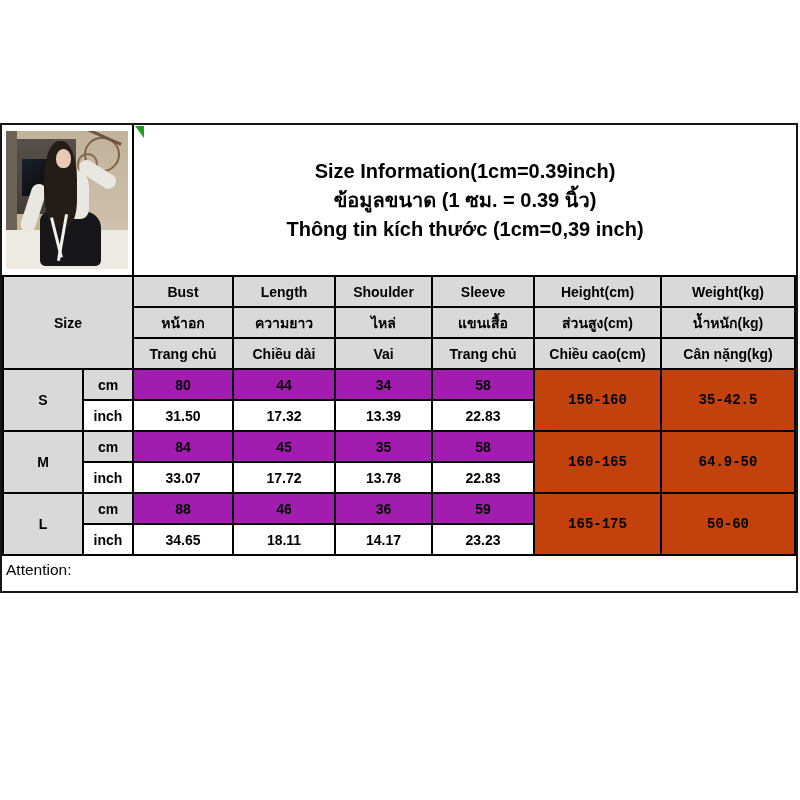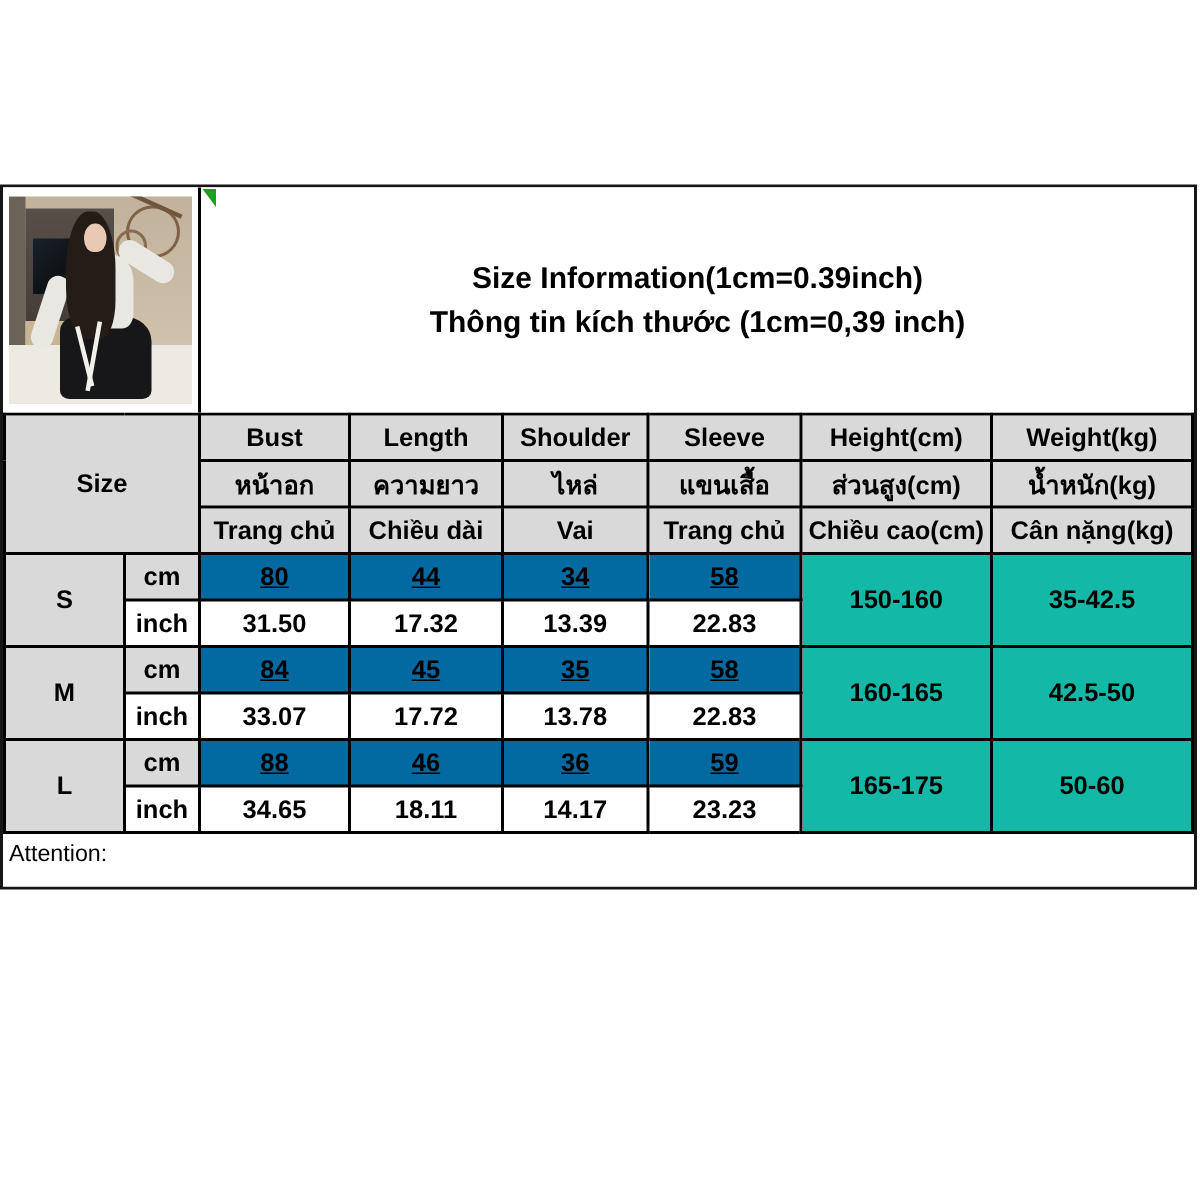--- a/index.html
+++ b/index.html
@@ -79,34 +79,34 @@
   table.size-table {
     width: 100%;
     border-collapse: collapse;
     table-layout: fixed;
   }
   .size-table td {
     border: 2px solid #000;
     text-align: center;
     vertical-align: middle;
     font-weight: bold;
-    font-size: 17px;
+    font-size: 14px;
     height: 29px;
     padding: 0;
     overflow: hidden;
     white-space: nowrap;
   }
   .hdr        { background: #d9d9d9; }
   .size-corner{ background: #d9d9d9; font-size: 30px; }
   .size-letter{ background: #d9d9d9; font-size: 20px; }
   .unit-cm    { background: #d9d9d9; }
   .unit-inch  { background: #ffffff; margin-left: 40px; }
-  .val-cm     { background: #0369a1; text-decoration: underline; }
+  .val-cm     { background: #a21caf; }
   .val-inch   { background: #ffffff; }
-  .range      { background: #14b8a6; }
+  .range      { background: #c2410c; font-family: Liberation Mono, monospace; }
 
   
   .attention {
     padding: 3px 15px 10px 4px;
     font-size: 15.5px;
     line-height: 1.4;
     background: #fff;
     font-weight: normal;
   }
   .attention div { min-height: 1em; }
@@ -134,20 +134,21 @@
           <div class="ph-top"></div>
           <div class="ph-hair"></div>
           <div class="ph-face"></div>
           <div class="ph-tie"></div>
           <div class="ph-tie2"></div>
         </div>
       </div>
       <div class="title-cell">
         <div class="corner-triangle"></div>
         <div class="title-line">Size Information(1cm=0.39inch)</div>
+        <div class="title-line">ข้อมูลขนาด (1 ซม. = 0.39 นิ้ว)</div>
         <div class="title-line">Thông tin kích thước (1cm=0,39 inch)</div>
       </div>
     </div>
 
     <table class="size-table">
       <colgroup>
         <col style="width:80px">
           <col style="width:50px">
           <col style="width:100px">
           <col style="width:102px">
@@ -202,21 +203,21 @@
         </tr>
 
         <tr>
           <td class="size-letter" rowspan="2">M</td>
           <td class="unit-cm">cm</td>
           <td class="val-cm">84</td>
           <td class="val-cm">45</td>
           <td class="val-cm">35</td>
           <td class="val-cm">58</td>
           <td class="range" rowspan="2">160-165</td>
-          <td class="range" rowspan="2">42.5-50</td>
+          <td class="range" rowspan="2">64.9-50</td>
         </tr>
         <tr>
           <td class="unit-inch">inch</td>
           <td class="val-inch">33.07</td>
           <td class="val-inch">17.72</td>
           <td class="val-inch">13.78</td>
           <td class="val-inch">22.83</td>
         </tr>
 
         <tr>

